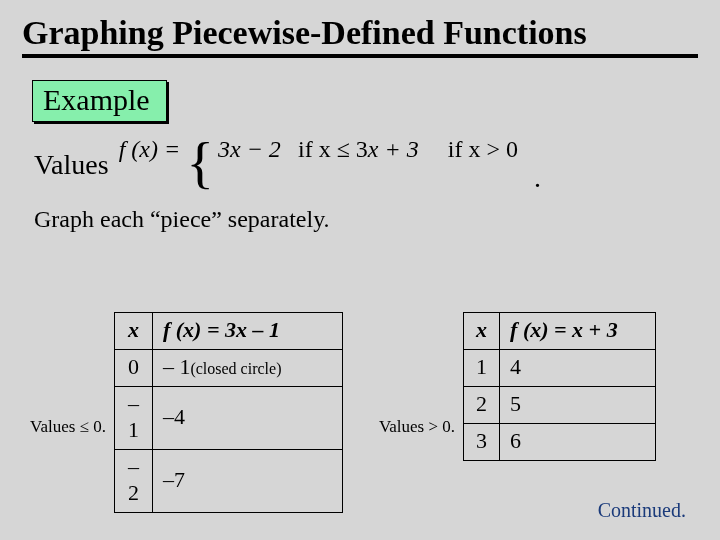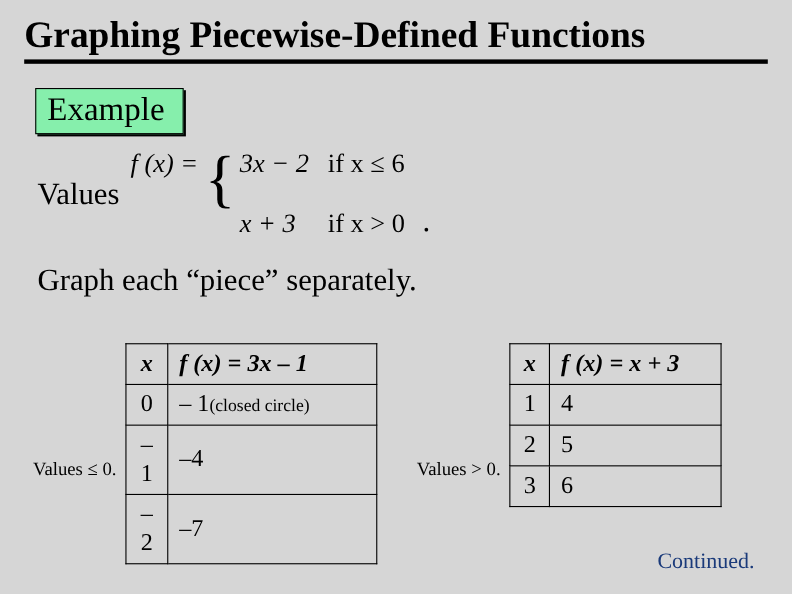--- a/index.html
+++ b/index.html
@@ -44,27 +44,27 @@
     display: inline-flex; 
   }
   .fx { font-style: italic; }
   .brace {
     font-size: 58px;
     line-height: 58px;
     font-style: normal;
     position: relative; top: -2px;
     margin: 0 4px 0 6px;
   }
-  .cases { display: inline-flex; flex-direction: column; font-style: normal; gap: 28px; }
+  .cases { display: inline-flex; flex-direction: row; font-style: normal; }
   .cases .row { display: flex; gap: 8px; font-size: 24px; }
   .cases .expr { font-style: italic; width: 72px; }
   .period { font-size: 28px; margin-left: 6px; align-self: flex-end; }
   .hint {
-    font-size: 28px;
-    margin: 22px 0 0 34px;
+    font-size: 24px;
+    margin: 12px 0 0 34px;
   }
   .tables-area {
     position: absolute;
     top: 312px; left: 0; right: 0;
     display: flex;
     padding: 0 30px 0 30px;
     align-items: flex-start;
   }
   .side-label {
     font-size: 17px;
@@ -113,21 +113,21 @@
 <div class="example-box shadow-wrap">Example</div>
 
 <div class="graph-line">
   <span>Values</span>
   <span class="piecewise">
     <span class="fx">f (x) =</span>
     <span class="brace">{</span>
     <span class="cases">
       <span class="row">
         <span class="expr">3x − 2</span>
-        <span>if x ≤ 6</span>
+        <span>if x ≤ 3</span>
       </span>
       <span class="row">
         <span class="expr">x + 3</span>
         <span>if x &gt; 0</span>
       </span>
     </span>
   </span>
   <span class="period">.</span>
 </div>
 

